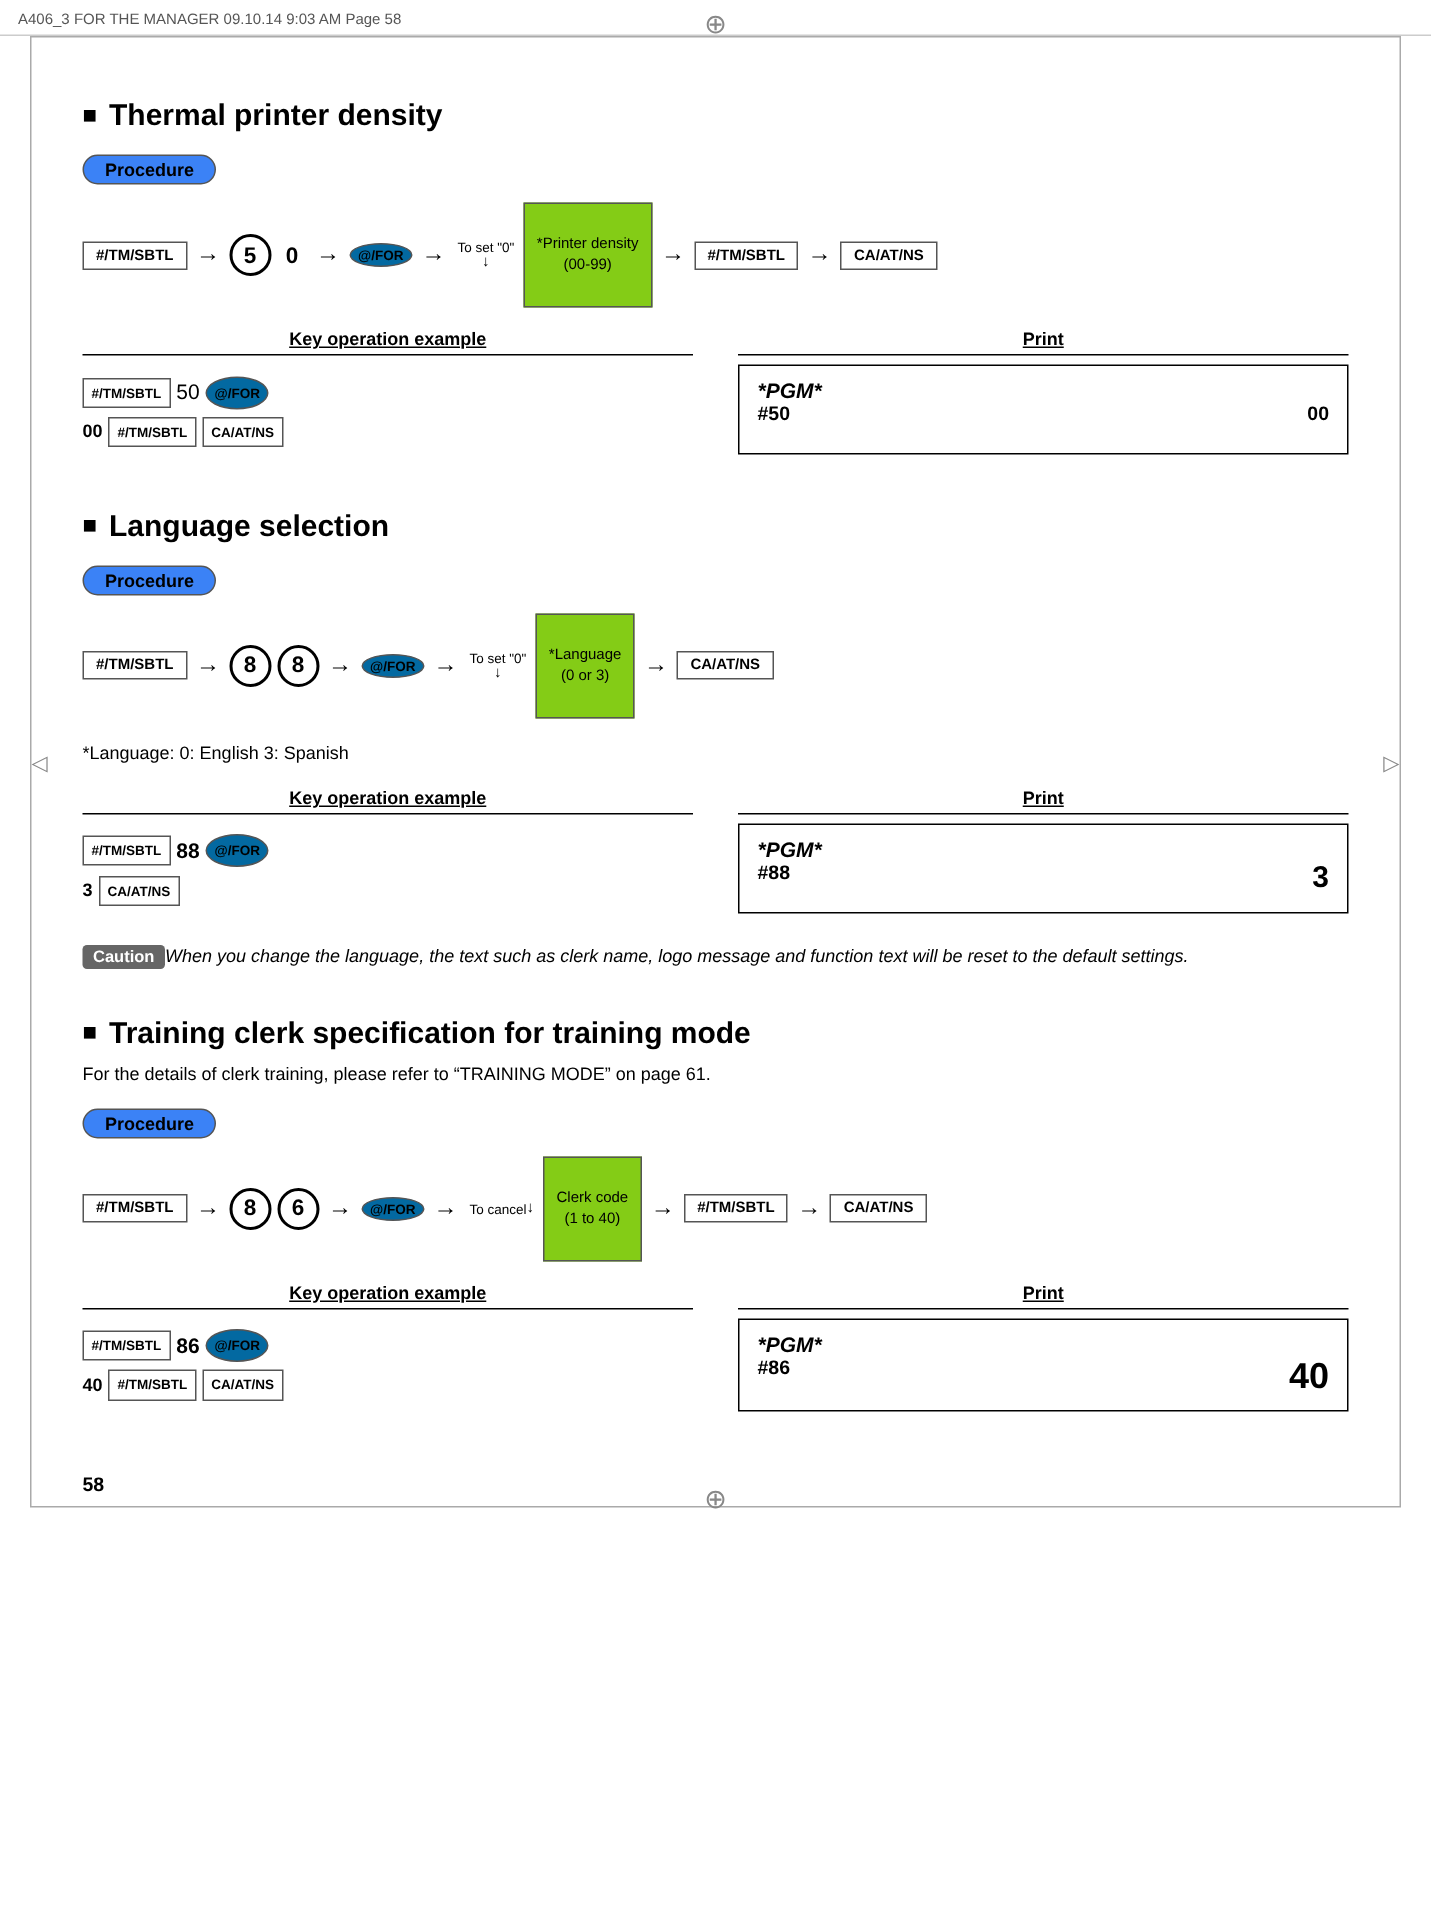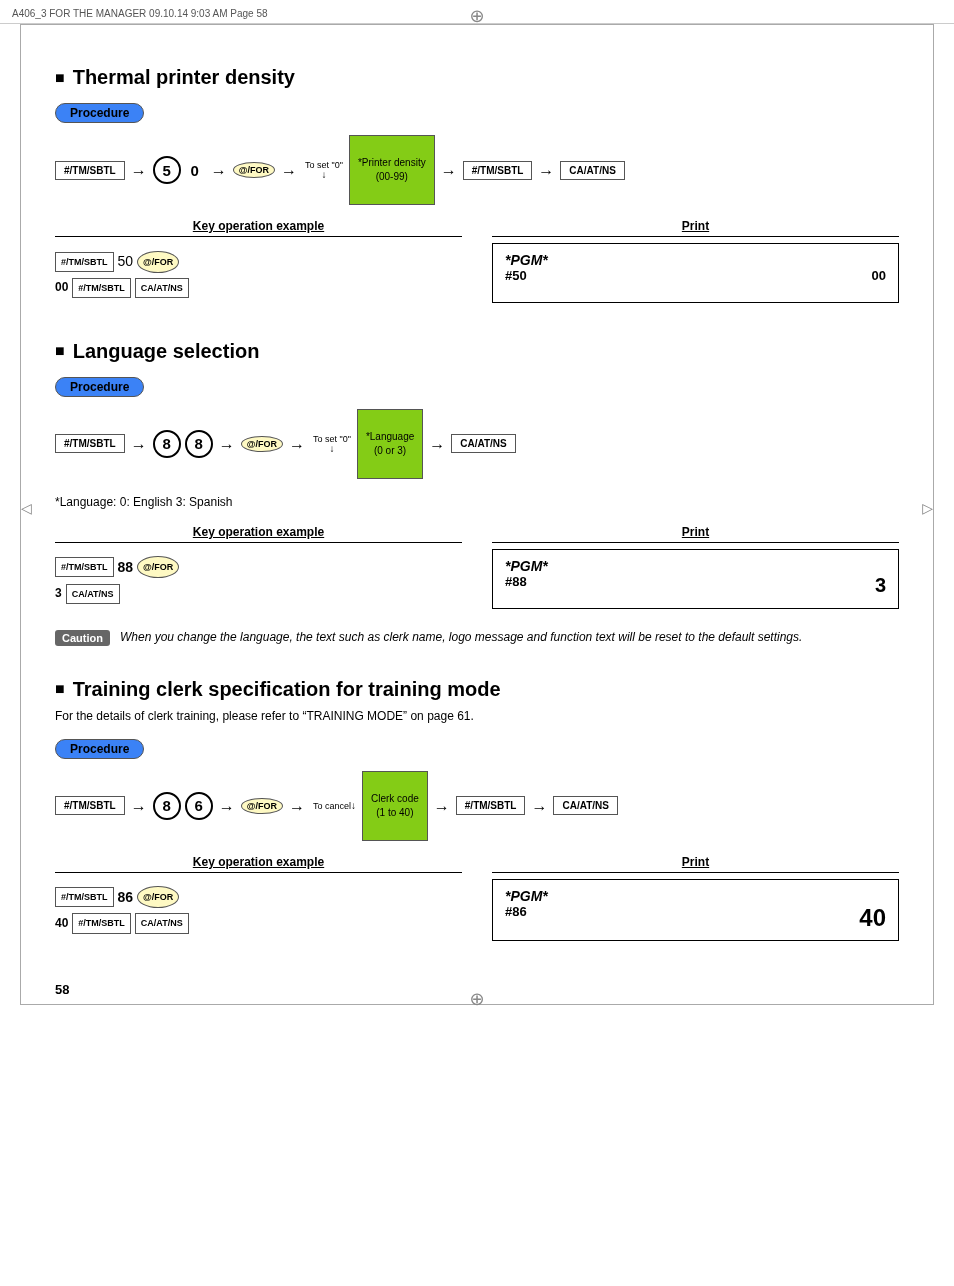--- a/index.html
+++ b/index.html
@@ -127,21 +127,20 @@
       font-size: 13px;
       font-weight: bold;
     }
     .print-line2-large {
       font-size: 20px;
       font-weight: bold;
     }
     .caution-box {
       display: flex;
       align-items: flex-start;
-      gap: 10px;
       margin: 10px 0 14px 0;
     }
     .caution-label {
       background: #666;
       color: #fff;
       font-size: 11px;
       font-weight: bold;
       padding: 2px 7px;
       border-radius: 3px;
       white-space: nowrap;
@@ -212,21 +211,21 @@
       justify-content: center;
       font-size: 15px;
       font-weight: bold;
     }
     .for-key {
       border: 1.5px solid #555;
       border-radius: 50%;
       padding: 2px 5px;
       font-size: 9px;
       font-weight: bold;
-      background: #fef9c3;
+      background: #0369a1;
     }
   </style>
 </head>
 <body>
 
 <div class="page">
 
   <div class="outer-border"></div>
   <div class="crosshair-top">⊕</div>
   <div class="crosshair-bottom">⊕</div>

